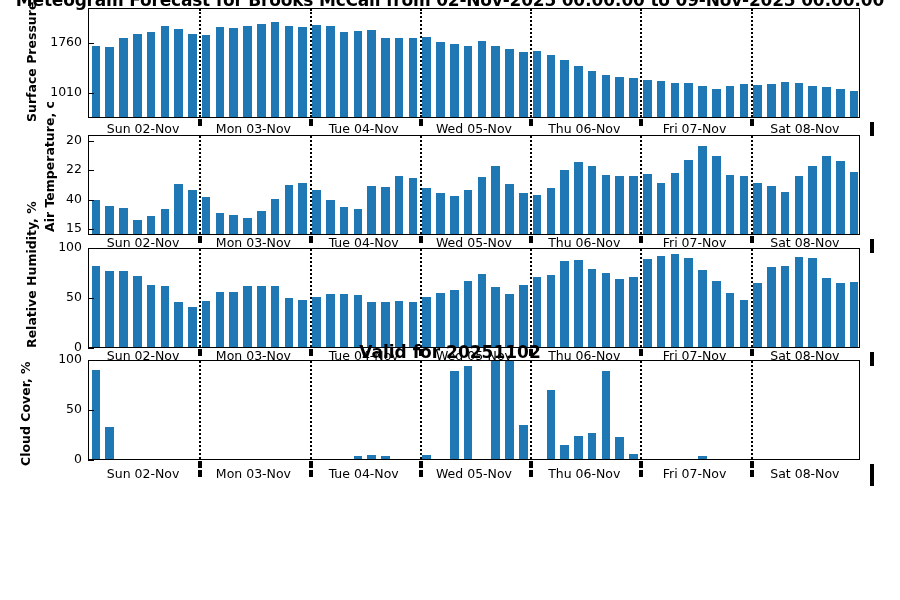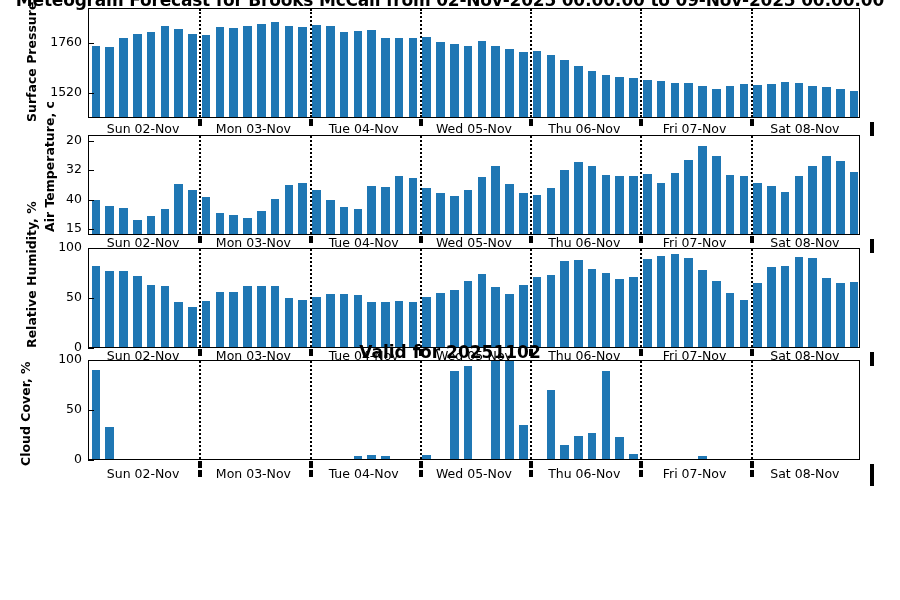--- a/index.html
+++ b/index.html
@@ -164,21 +164,21 @@
         <div class="bar" style="left: 760.834px; width: 8.54714px; height: 26.5px;"></div>
         <div class="sep" style="left: 110.286px;"></div>
         <div class="sep" style="left: 220.571px;"></div>
         <div class="sep" style="left: 330.857px;"></div>
         <div class="sep" style="left: 441.143px;"></div>
         <div class="sep" style="left: 551.429px;"></div>
         <div class="sep" style="left: 661.714px;"></div>
       </div>
     </div>
     <div class="ytickleft" style="left: 88px; top: 93px;"></div>
-    <div class="ylabeltext" style="left: 26px; width: 56px; top: 84px;">1520</div>
+    <div class="ylabeltext" style="left: 26px; width: 56px; top: 84px;">1010</div>
     <div class="ytickleft" style="left: 88px; top: 43px;"></div>
     <div class="ylabeltext" style="left: 26px; width: 56px; top: 34px;">1760</div>
     <div class="endtick" style="left: 870px; top: 122px; height: 14px;"></div>
     <div class="daylabel" style="left: 88px; width: 110.286px; top: 121px;">Sun 02-Nov</div>
     <div class="daylabel" style="left: 198.286px; width: 110.286px; top: 121px;">Mon 03-Nov</div>
     <div class="daytick" style="left: 198.286px; top: 119px;"></div>
     <div class="daylabel" style="left: 308.571px; width: 110.286px; top: 121px;">Tue 04-Nov</div>
     <div class="daytick" style="left: 308.571px; top: 119px;"></div>
     <div class="daylabel" style="left: 418.857px; width: 110.286px; top: 121px;">Wed 05-Nov</div>
     <div class="daytick" style="left: 418.857px; top: 119px;"></div>
@@ -252,21 +252,21 @@
         <div class="sep" style="left: 441.143px;"></div>
         <div class="sep" style="left: 551.429px;"></div>
         <div class="sep" style="left: 661.714px;"></div>
       </div>
     </div>
     <div class="ytickleft" style="left: 88px; top: 229.118px;"></div>
     <div class="ylabeltext" style="left: 26px; width: 56px; top: 220.118px;">15</div>
     <div class="ytickleft" style="left: 88px; top: 199.706px;"></div>
     <div class="ylabeltext" style="left: 26px; width: 56px; top: 190.706px;">40</div>
     <div class="ytickleft" style="left: 88px; top: 170.294px;"></div>
-    <div class="ylabeltext" style="left: 26px; width: 56px; top: 161.294px;">32</div>
+    <div class="ylabeltext" style="left: 26px; width: 56px; top: 161.294px;">22</div>
     <div class="ytickleft" style="left: 88px; top: 140.882px;"></div>
     <div class="ylabeltext" style="left: 26px; width: 56px; top: 131.882px;">20</div>
     <div class="endtick" style="left: 870px; top: 239px; height: 14px;"></div>
     <div class="daylabel" style="left: 88px; width: 110.286px; top: 235px;">Sun 02-Nov</div>
     <div class="daylabel" style="left: 198.286px; width: 110.286px; top: 235px;">Mon 03-Nov</div>
     <div class="daytick" style="left: 198.286px; top: 236px;"></div>
     <div class="daylabel" style="left: 308.571px; width: 110.286px; top: 235px;">Tue 04-Nov</div>
     <div class="daytick" style="left: 308.571px; top: 236px;"></div>
     <div class="daylabel" style="left: 418.857px; width: 110.286px; top: 235px;">Wed 05-Nov</div>
     <div class="daytick" style="left: 418.857px; top: 236px;"></div>

